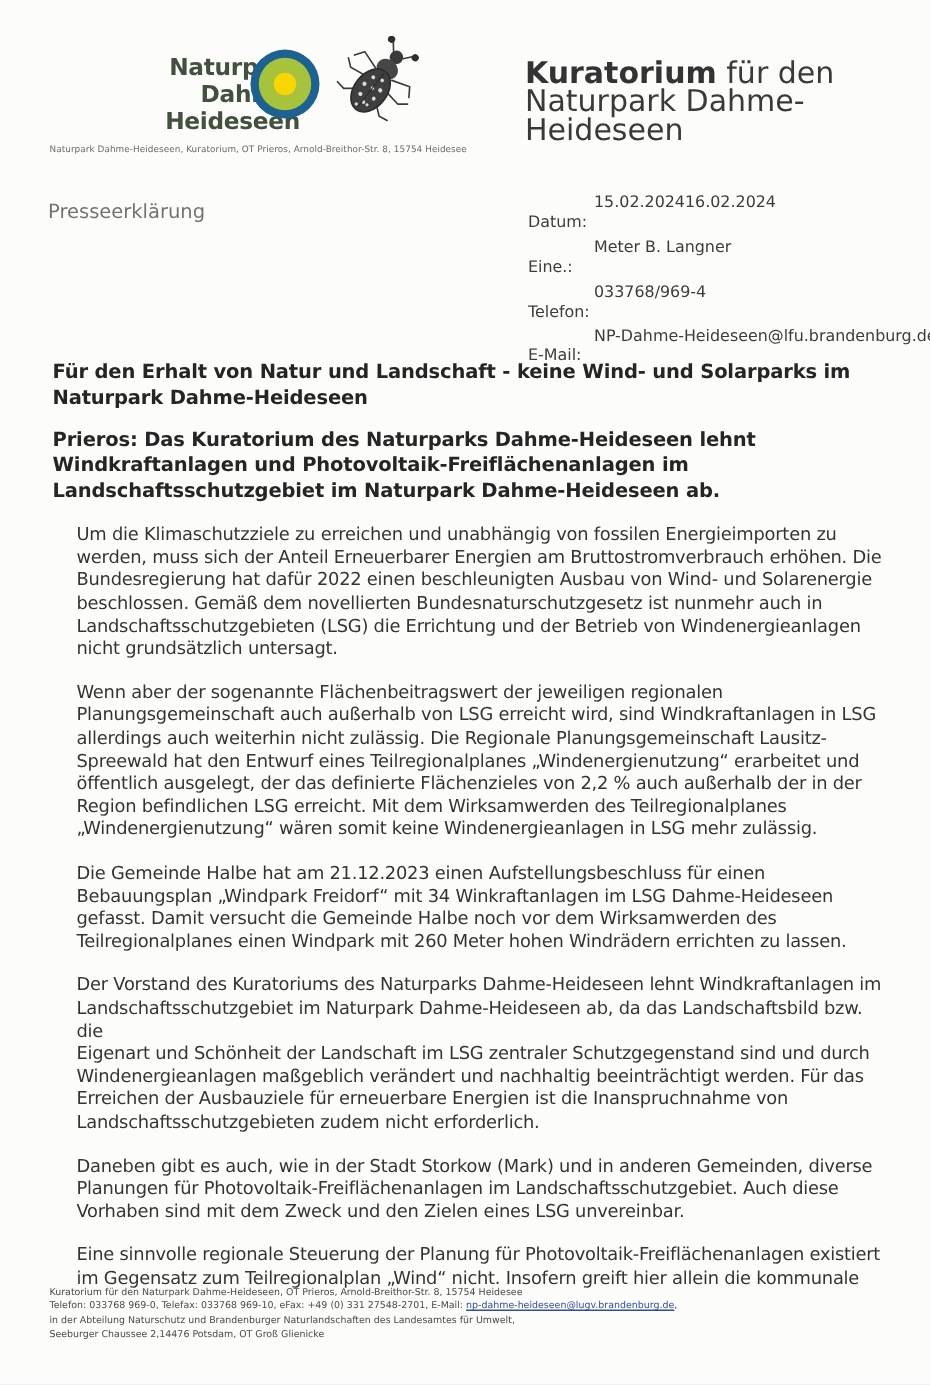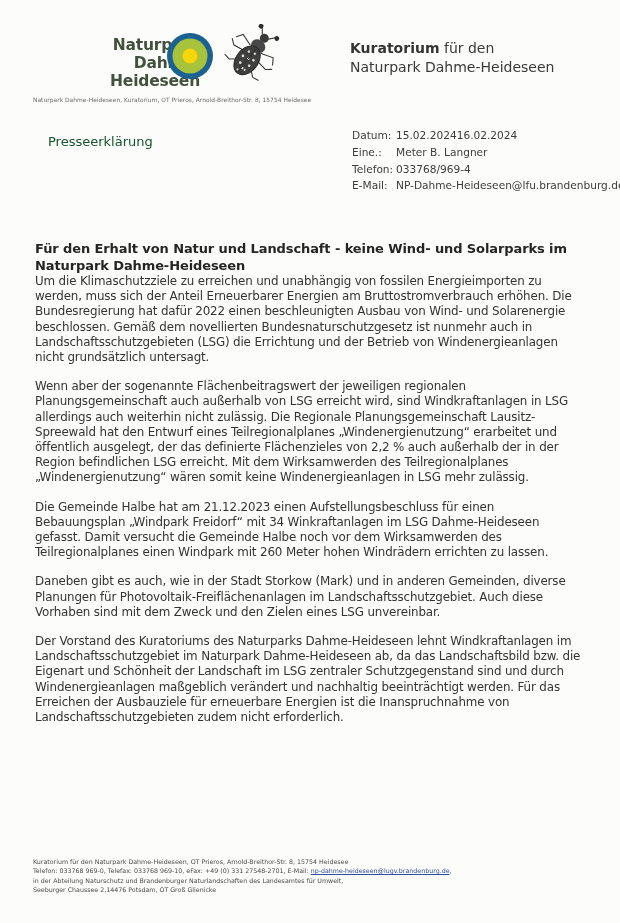--- a/index.html
+++ b/index.html
@@ -17,54 +17,55 @@
   .logo-text {
     position:absolute; left:55px; top:36px; width:145px;
     text-align:right;
     font-size:15.5px; font-weight:bold; line-height:18px;
     color:#42513e; letter-spacing:-0.2px;
   }
   .logo-rings { position:absolute; left:166px; top:32px; width:48px; height:48px; }
   .insect { position:absolute; left:221px; top:24px; width:62px; height:60px; }
   .kuratorium {
     position:absolute; left:350px; top:39px;
-    font-size:14px; line-height:19px; color:#3a3a3a;
+    font-size:20px; line-height:19px; color:#3a3a3a;
   }
   .kuratorium b { font-weight:bold; color:#333; }
   .sender-line {
     position:absolute; left:33px; top:97px;
     font-size:5.9px; color:#6b6b6b; letter-spacing:0.05px;
   }
   .press-label {
-    position:absolute; left:48px; top:134px;
-    font-size:13px; color:#14532d;
+    position:absolute; left:32px; top:134px;
+    font-size:13px; color:#737373;
   }
   .meta-block {
     position:absolute; left:352px; top:127px;
     font-size:10.6px; line-height:16.8px; color:#3c3c3c;
   }
   .meta-row { display:flex; }
-  .meta-label { width:44px; flex:0 0 44px; }
+  .meta-label { width:44px; flex:0 0 44px;margin-top:13px; }
   .meta-value { white-space:nowrap;text-align:right; }
   
   .doc-body { position:absolute; left:35px; top:240px; width:560px; }
   .headline {
     font-size:13px; font-weight:bold; line-height:17px;
-    color:#252525; white-space:pre-line; 
+    color:#252525; white-space:pre-line; margin-bottom:11px;
     letter-spacing:-0.1px;
   }
   .subheadline {
     font-size:13px; font-weight:bold; line-height:17px;
     color:#252525; white-space:pre-line; margin-bottom:13px;
     letter-spacing:-0.1px;
   }
   .para {
     font-size:11.9px; line-height:15.2px;
     color:#343434; white-space:pre-line; margin-bottom:14px;
     letter-spacing:-0.15px;
+    margin-left:16px;
   }
   
   .footer {
     position:absolute; left:33px; top:857px; width:560px;
     font-size:6.3px; line-height:9.3px; color:#4a4a4a;
   }
   .footer .link { color:#2f4f9e; text-decoration:underline; cursor:pointer; }
 </style>
 </head>
 <body>
@@ -143,46 +144,51 @@
     </div>
     <div class="meta-row">
       <span class="meta-label">E-Mail:</span>
       <span class="meta-value">NP-Dahme-Heideseen@lfu.brandenburg.de</span>
     </div>
   </div>
 
   <div class="doc-body">
     <div class="headline">Für den Erhalt von Natur und Landschaft - keine Wind- und Solarparks im
 Naturpark Dahme-Heideseen</div>
+    <div class="subheadline">Prieros: Das Kuratorium des Naturparks Dahme-Heideseen lehnt
+Windkraftanlagen und Photovoltaik-Freiflächenanlagen im
+Landschaftsschutzgebiet im Naturpark Dahme-Heideseen ab.</div>
     <div class="para">Um die Klimaschutzziele zu erreichen und unabhängig von fossilen Energieimporten zu
 werden, muss sich der Anteil Erneuerbarer Energien am Bruttostromverbrauch erhöhen. Die
 Bundesregierung hat dafür 2022 einen beschleunigten Ausbau von Wind- und Solarenergie
 beschlossen. Gemäß dem novellierten Bundesnaturschutzgesetz ist nunmehr auch in
 Landschaftsschutzgebieten (LSG) die Errichtung und der Betrieb von Windenergieanlagen
 nicht grundsätzlich untersagt.</div>
     <div class="para">Wenn aber der sogenannte Flächenbeitragswert der jeweiligen regionalen
 Planungsgemeinschaft auch außerhalb von LSG erreicht wird, sind Windkraftanlagen in LSG
 allerdings auch weiterhin nicht zulässig. Die Regionale Planungsgemeinschaft Lausitz-
 Spreewald hat den Entwurf eines Teilregionalplanes „Windenergienutzung“ erarbeitet und
 öffentlich ausgelegt, der das definierte Flächenzieles von 2,2 % auch außerhalb der in der
 Region befindlichen LSG erreicht. Mit dem Wirksamwerden des Teilregionalplanes
 „Windenergienutzung“ wären somit keine Windenergieanlagen in LSG mehr zulässig.</div>
     <div class="para">Die Gemeinde Halbe hat am 21.12.2023 einen Aufstellungsbeschluss für einen
 Bebauungsplan „Windpark Freidorf“ mit 34 Winkraftanlagen im LSG Dahme-Heideseen
 gefasst. Damit versucht die Gemeinde Halbe noch vor dem Wirksamwerden des
 Teilregionalplanes einen Windpark mit 260 Meter hohen Windrädern errichten zu lassen.</div>
-    <div class="para">Daneben gibt es auch, wie in der Stadt Storkow (Mark) und in anderen Gemeinden, diverse
-Planungen für Photovoltaik-Freiflächenanlagen im Landschaftsschutzgebiet. Auch diese
-Vorhaben sind mit dem Zweck und den Zielen eines LSG unvereinbar.</div>
     <div class="para">Der Vorstand des Kuratoriums des Naturparks Dahme-Heideseen lehnt Windkraftanlagen im
 Landschaftsschutzgebiet im Naturpark Dahme-Heideseen ab, da das Landschaftsbild bzw. die
 Eigenart und Schönheit der Landschaft im LSG zentraler Schutzgegenstand sind und durch
 Windenergieanlagen maßgeblich verändert und nachhaltig beeinträchtigt werden. Für das
 Erreichen der Ausbauziele für erneuerbare Energien ist die Inanspruchnahme von
 Landschaftsschutzgebieten zudem nicht erforderlich.</div>
+    <div class="para">Daneben gibt es auch, wie in der Stadt Storkow (Mark) und in anderen Gemeinden, diverse
+Planungen für Photovoltaik-Freiflächenanlagen im Landschaftsschutzgebiet. Auch diese
+Vorhaben sind mit dem Zweck und den Zielen eines LSG unvereinbar.</div>
+    <div class="para">Eine sinnvolle regionale Steuerung der Planung für Photovoltaik-Freiflächenanlagen existiert
+im Gegensatz zum Teilregionalplan „Wind“ nicht. Insofern greift hier allein die kommunale</div>
   </div>
 
   <div class="footer">
     <div>Kuratorium für den Naturpark Dahme-Heideseen, OT Prieros, Arnold-Breithor-Str. 8, 15754 Heidesee</div>
     <div><span>Telefon: 033768 969-0, Telefax: 033768 969-10,  eFax: +49 (0) 331 27548-2701, E-Mail: </span><span class="link">np-dahme-heideseen@lugv.brandenburg.de</span><span>,</span></div>
     <div>in der Abteilung Naturschutz und Brandenburger Naturlandschaften des Landesamtes für Umwelt,</div>
     <div>Seeburger Chaussee 2,14476 Potsdam, OT Groß Glienicke</div>
   </div>
 
 </div>

